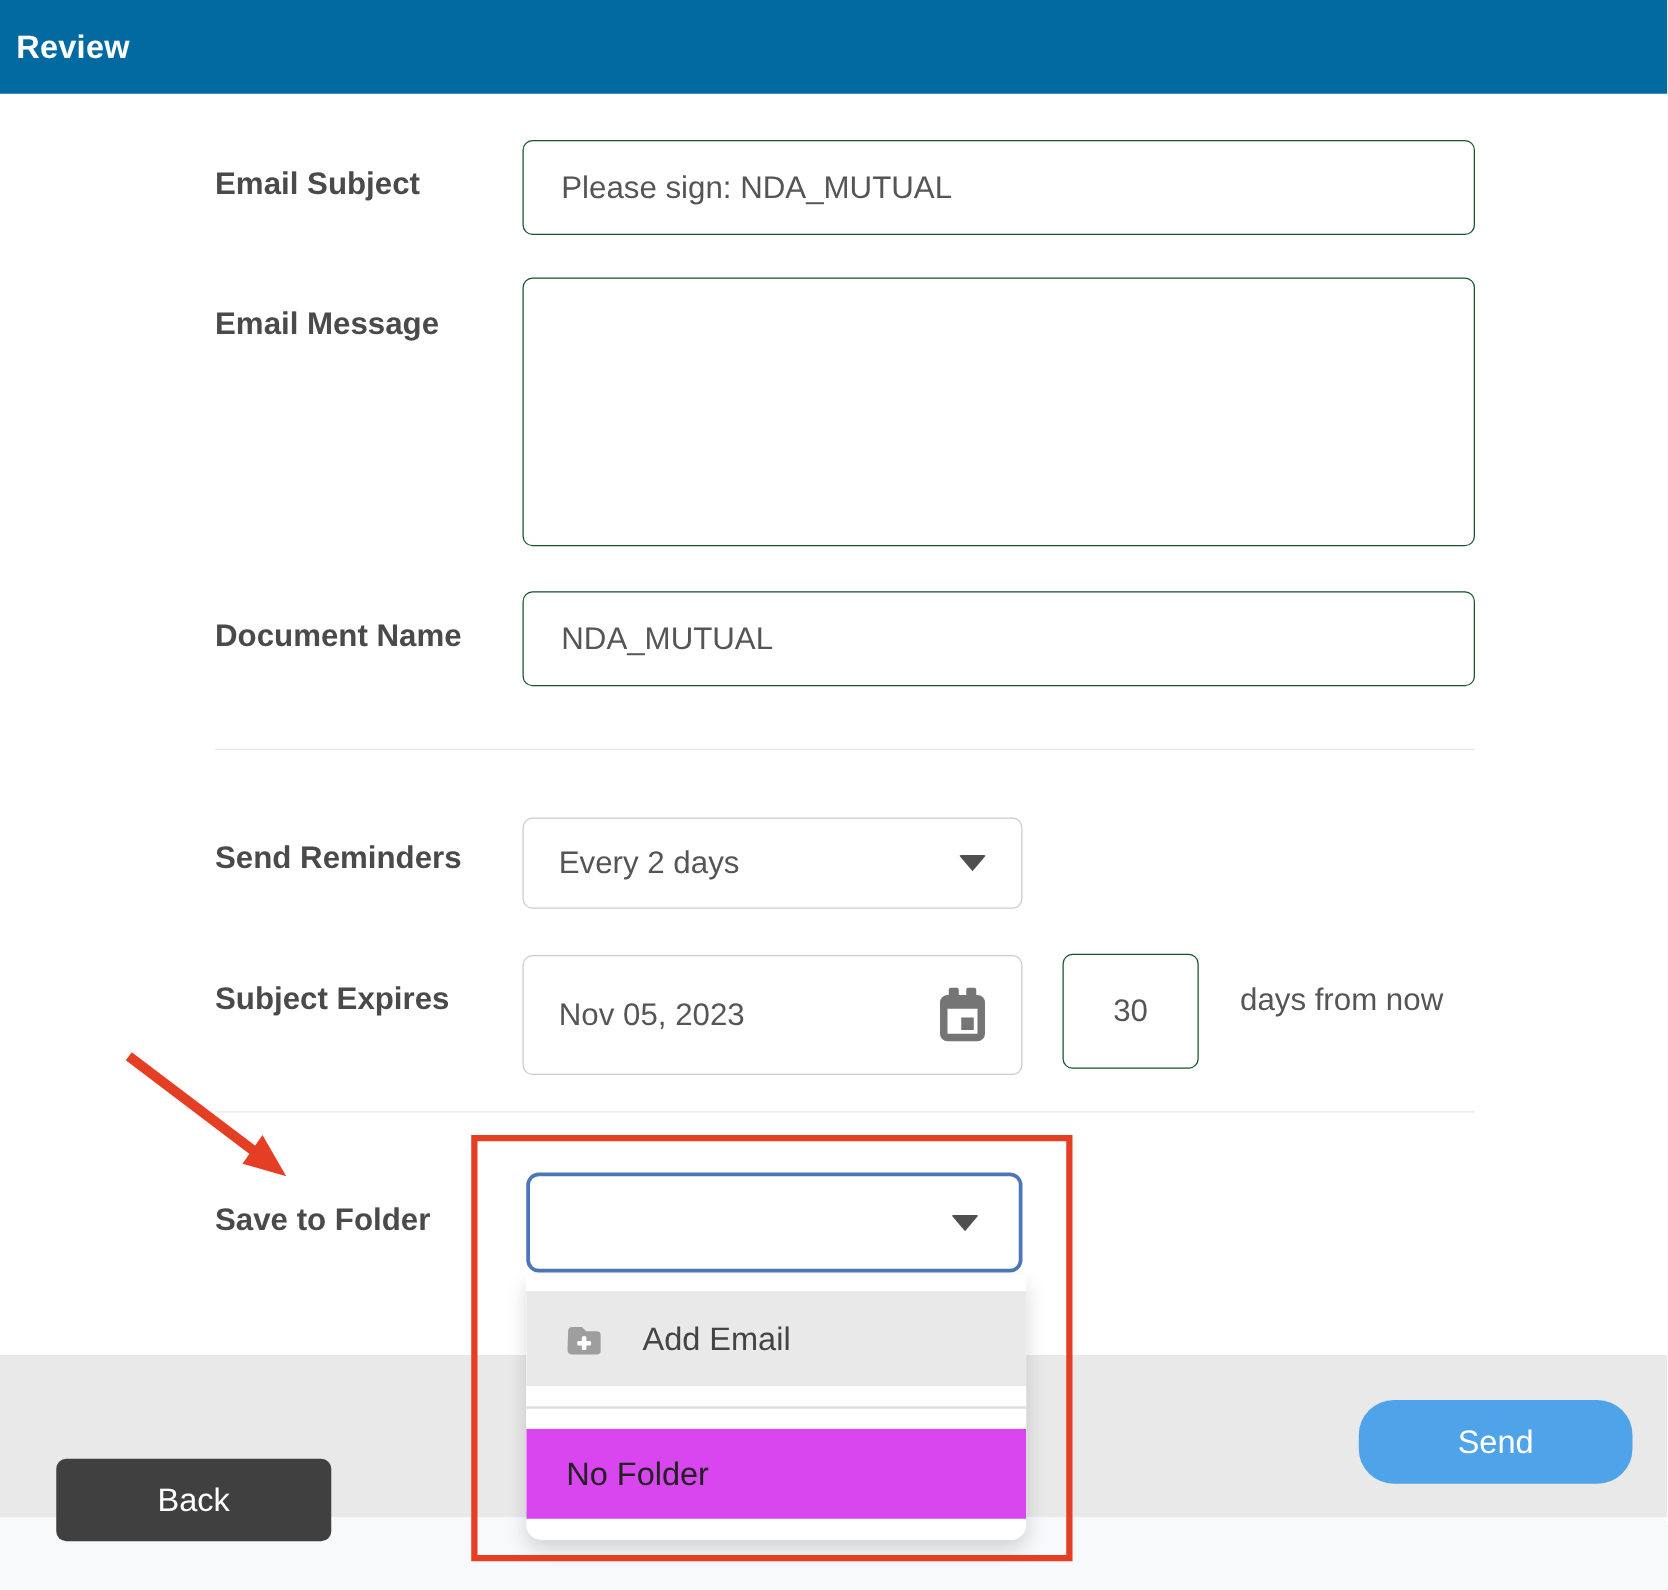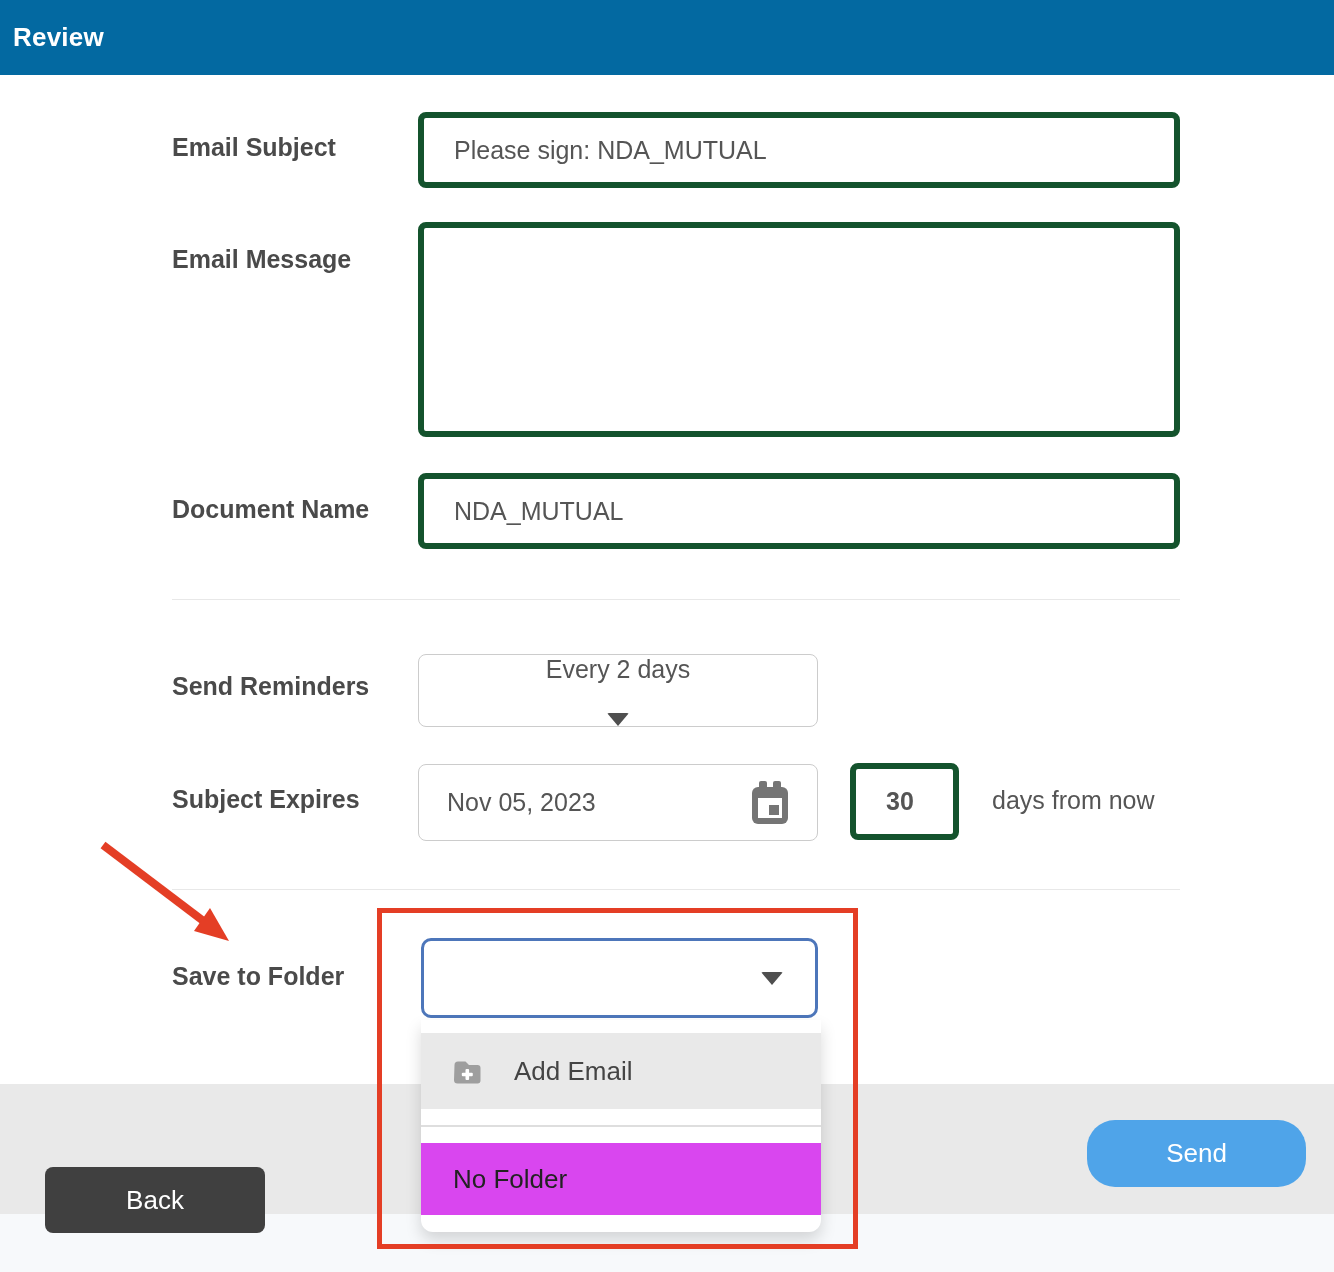--- a/index.html
+++ b/index.html
@@ -14,33 +14,33 @@
   
   .label { position:absolute; left:172px; font-size:25px; font-weight:700; color:#4a4a4a; white-space:nowrap; }
   .lbl-subject  { top:133px; }
   .lbl-message  { top:245px; }
   .lbl-docname  { top:495px; }
   .lbl-remind   { top:672px; }
   .lbl-expires  { top:785px; }
   .lbl-folder   { top:962px; }
 
   
-  .box { position:absolute; background:#fff; border:6px solid #14532d; border-radius:8px;
+  .box { position:absolute; background:#fff; border:1px solid #14532d; border-radius:8px;
          font-size:25px; color:#555; font-family:inherit; }
   input.box { padding:0 30px; }
   .in-subject { left:418px; top:112px; width:762px; height:76px; }
   .in-message { left:418px; top:222px; width:762px; height:215px; resize:none; padding:15px 30px; }
   .in-docname { left:418px; top:473px; width:762px; height:76px; }
-  .in-days    { left:850px; top:763px; width:109px; height:77px; padding:0;font-weight:bold; }
+  .in-days    { left:850px; top:763px; width:109px; height:92px; text-align:center; padding:0; }
 
   .fakeselect { position:absolute; background:#fff; border:1px solid #cccccc; border-radius:8px;
                 display:flex; align-items:center; justify-content:space-between;
                 padding:0 28px; font-size:25px; color:#555; cursor:pointer; }
-  .sel-remind { left:418px; top:654px; width:400px; height:73px;flex-direction:column; }
-  .sel-date   { left:418px; top:764px; width:400px; height:77px; }
+  .sel-remind { left:418px; top:654px; width:400px; height:73px; }
+  .sel-date   { left:418px; top:764px; width:400px; height:96px; }
 
   .chev { width:0; height:0; border-left:11px solid transparent; border-right:11px solid transparent;
           border-top:13px solid #4f4f4f; border-radius:2px; }
 
   .suffix { position:absolute; left:992px; top:786px; font-size:25px; color:#555; }
 
   .divider { position:absolute; left:172px; width:1008px; height:1px; background:#e8e8e8; }
   .div-1 { top:599px; }
   .div-2 { top:889px; }
 

